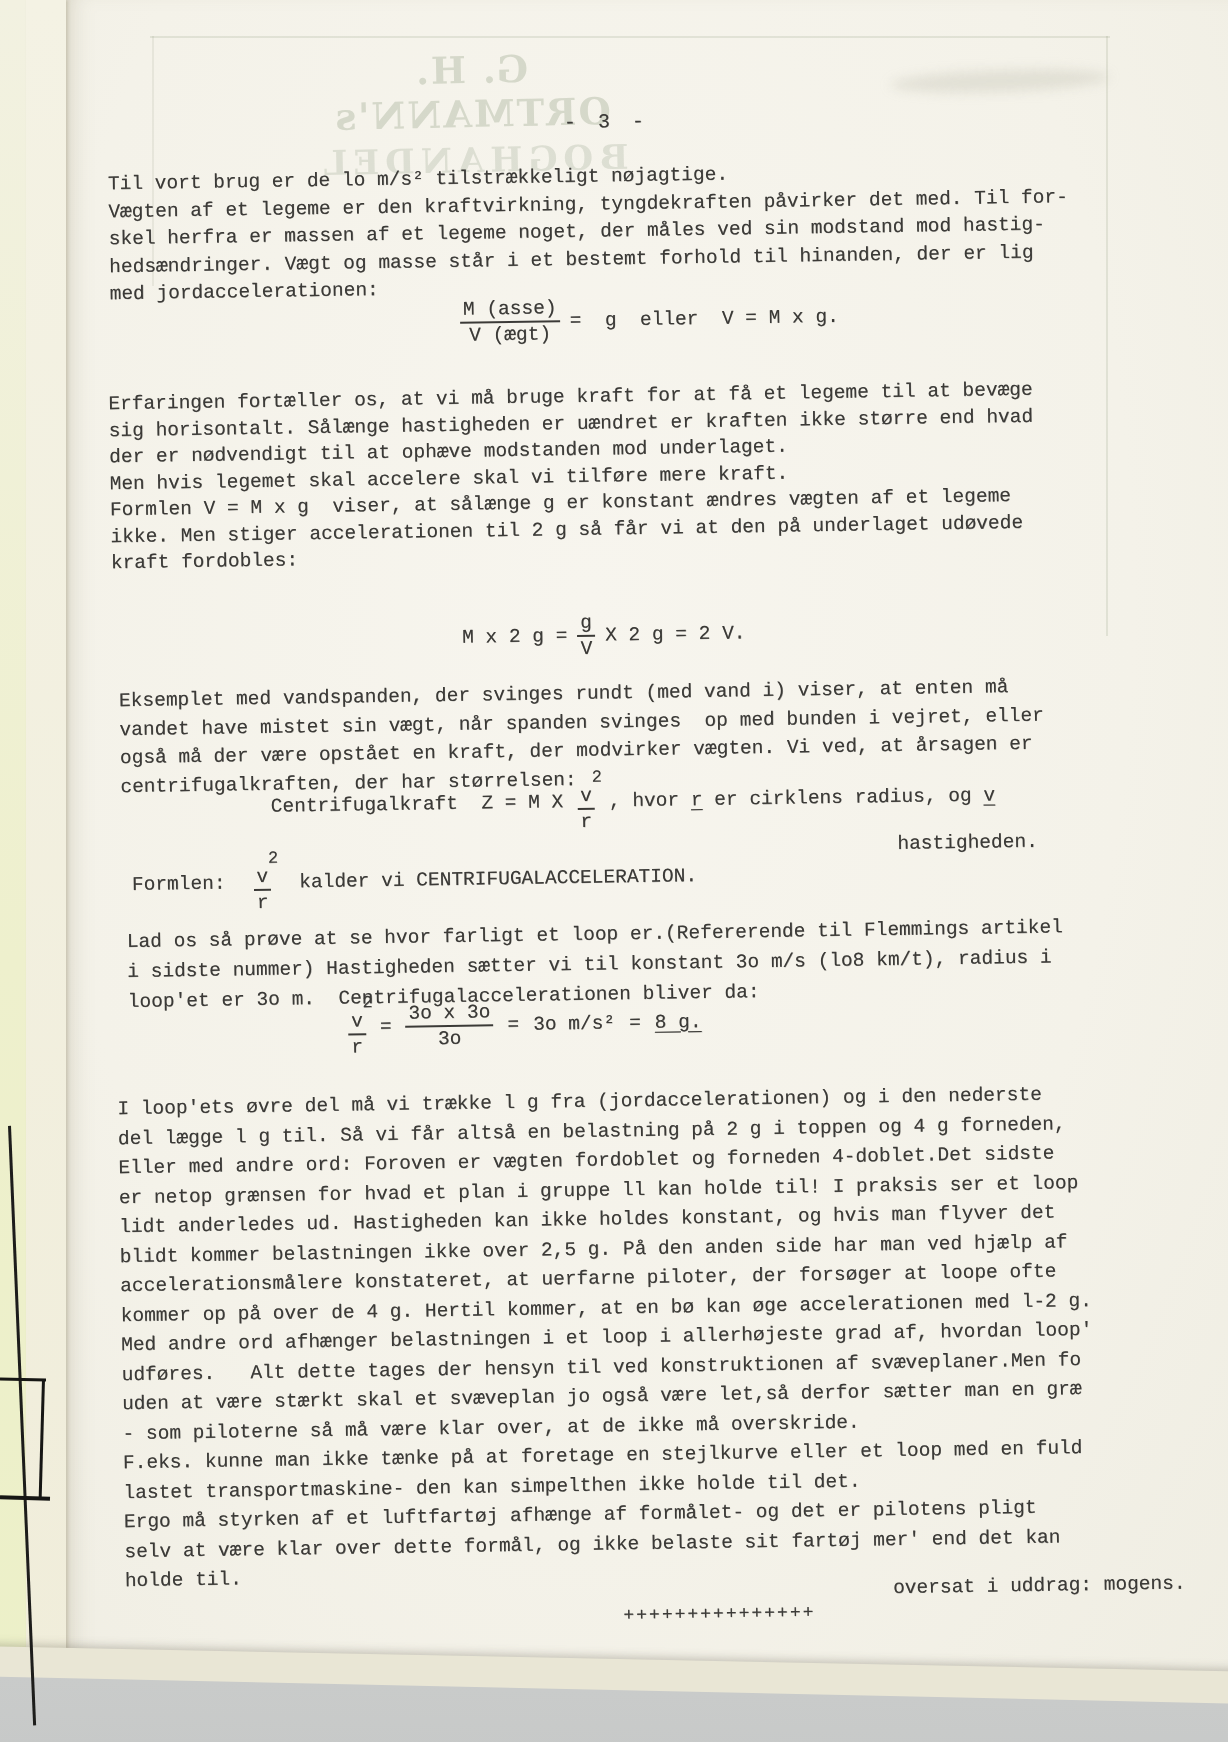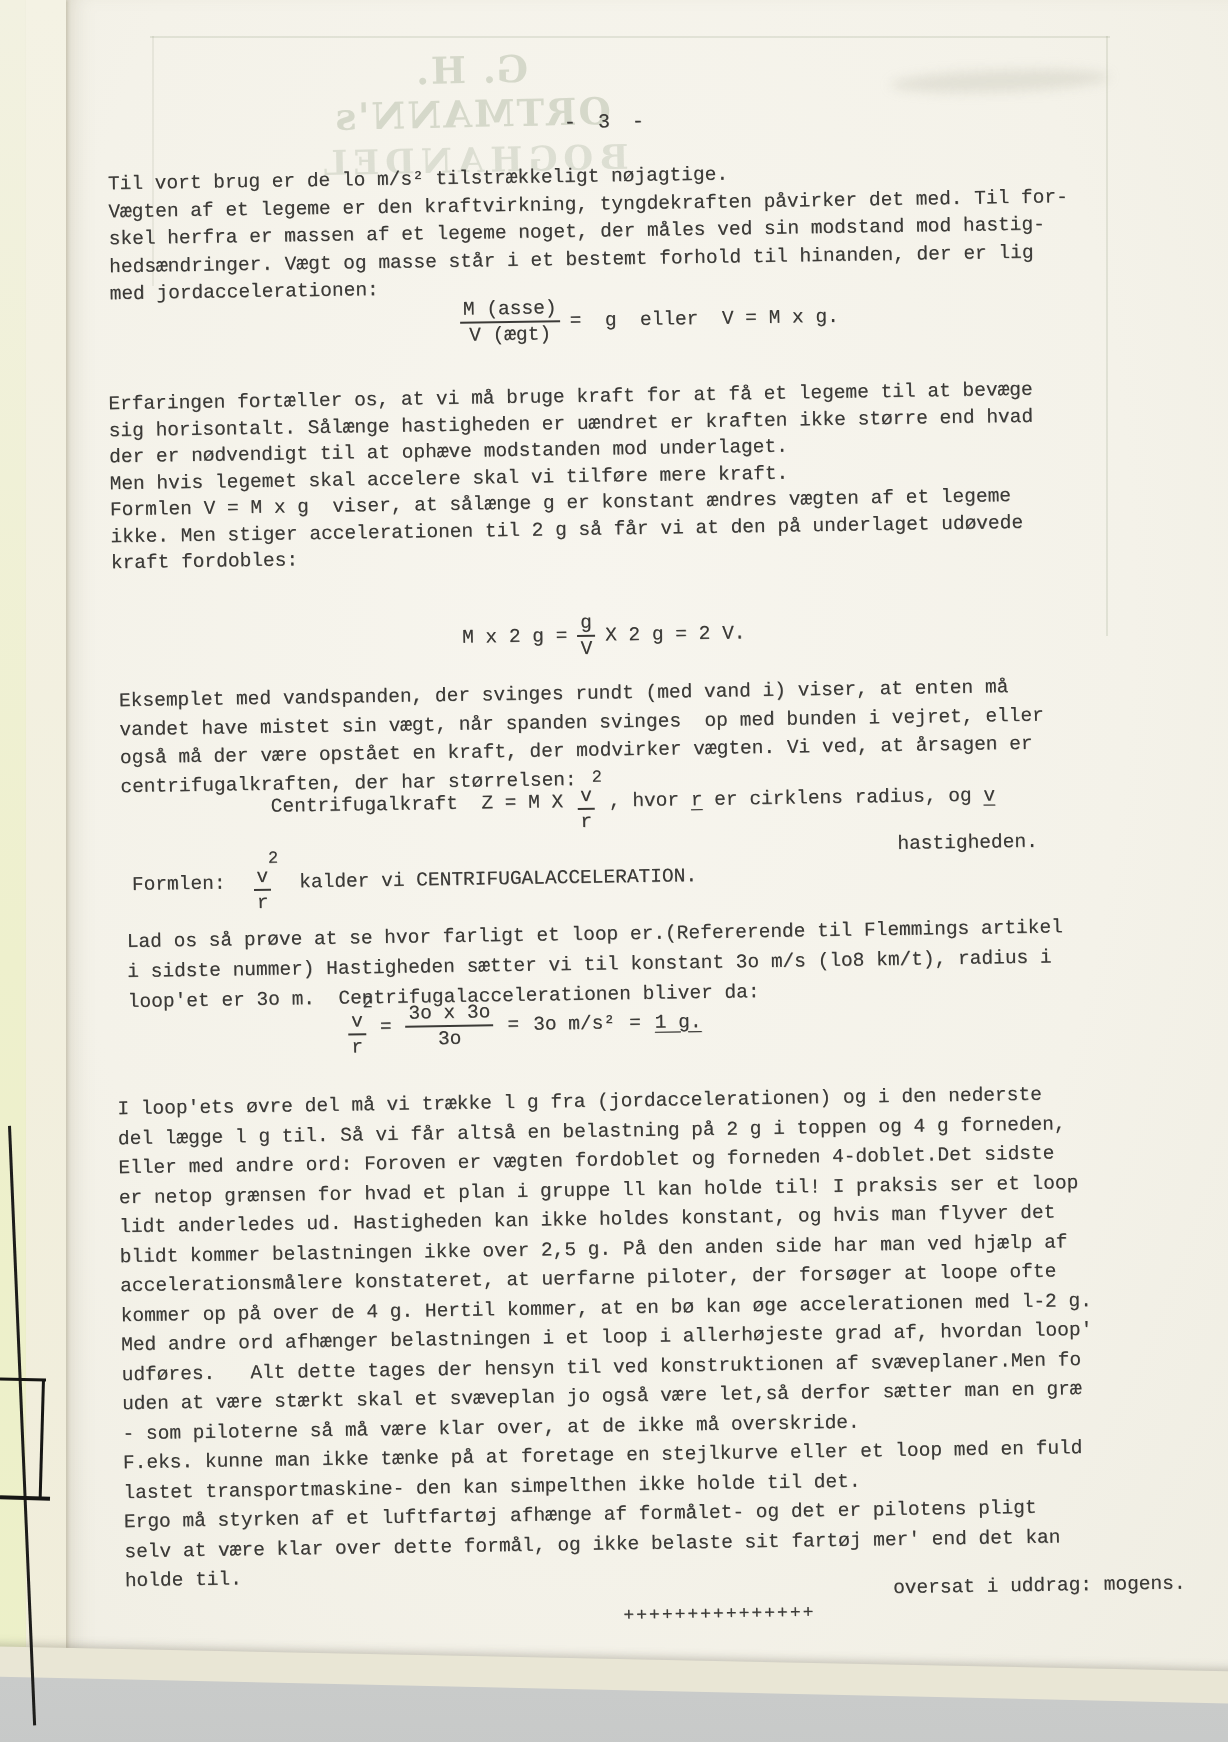--- a/index.html
+++ b/index.html
@@ -157,21 +157,21 @@
         <span class="den">r</span>
       </span>
       <span class="ftxt">=</span>
       <span class="frac">
         <span class="num">3o x 3o</span>
         <span class="den">3o</span>
       </span>
       <span class="ftxt">=</span>
       <span class="ftxt">3o m/s²</span>
       <span class="ftxt">=</span>
-      <span class="ftxt u">1 g.</span>
+      <span class="ftxt u">8 g.</span>
     </div>
 
     <div class="blk" style="left:100px;top:1096px;line-height:29.5px;">
         <div class="line">I loop'ets øvre del må vi trække l g fra (jordaccelerationen) og i den nederste</div>
         <div class="line">del lægge l g til. Så vi får altså en belastning på 2 g i toppen og 4 g forneden,</div>
         <div class="line">Eller med andre ord: Foroven er vægten fordoblet og forneden 4-doblet.Det sidste</div>
         <div class="line">er netop grænsen for hvad et plan i gruppe ll kan holde til! I praksis ser et loop</div>
         <div class="line">lidt anderledes ud. Hastigheden kan ikke holdes konstant, og hvis man flyver det</div>
         <div class="line">blidt kommer belastningen ikke over 2,5 g. På den anden side har man ved hjælp af</div>
         <div class="line">accelerationsmålere konstateret, at uerfarne piloter, der forsøger at loope ofte</div>

